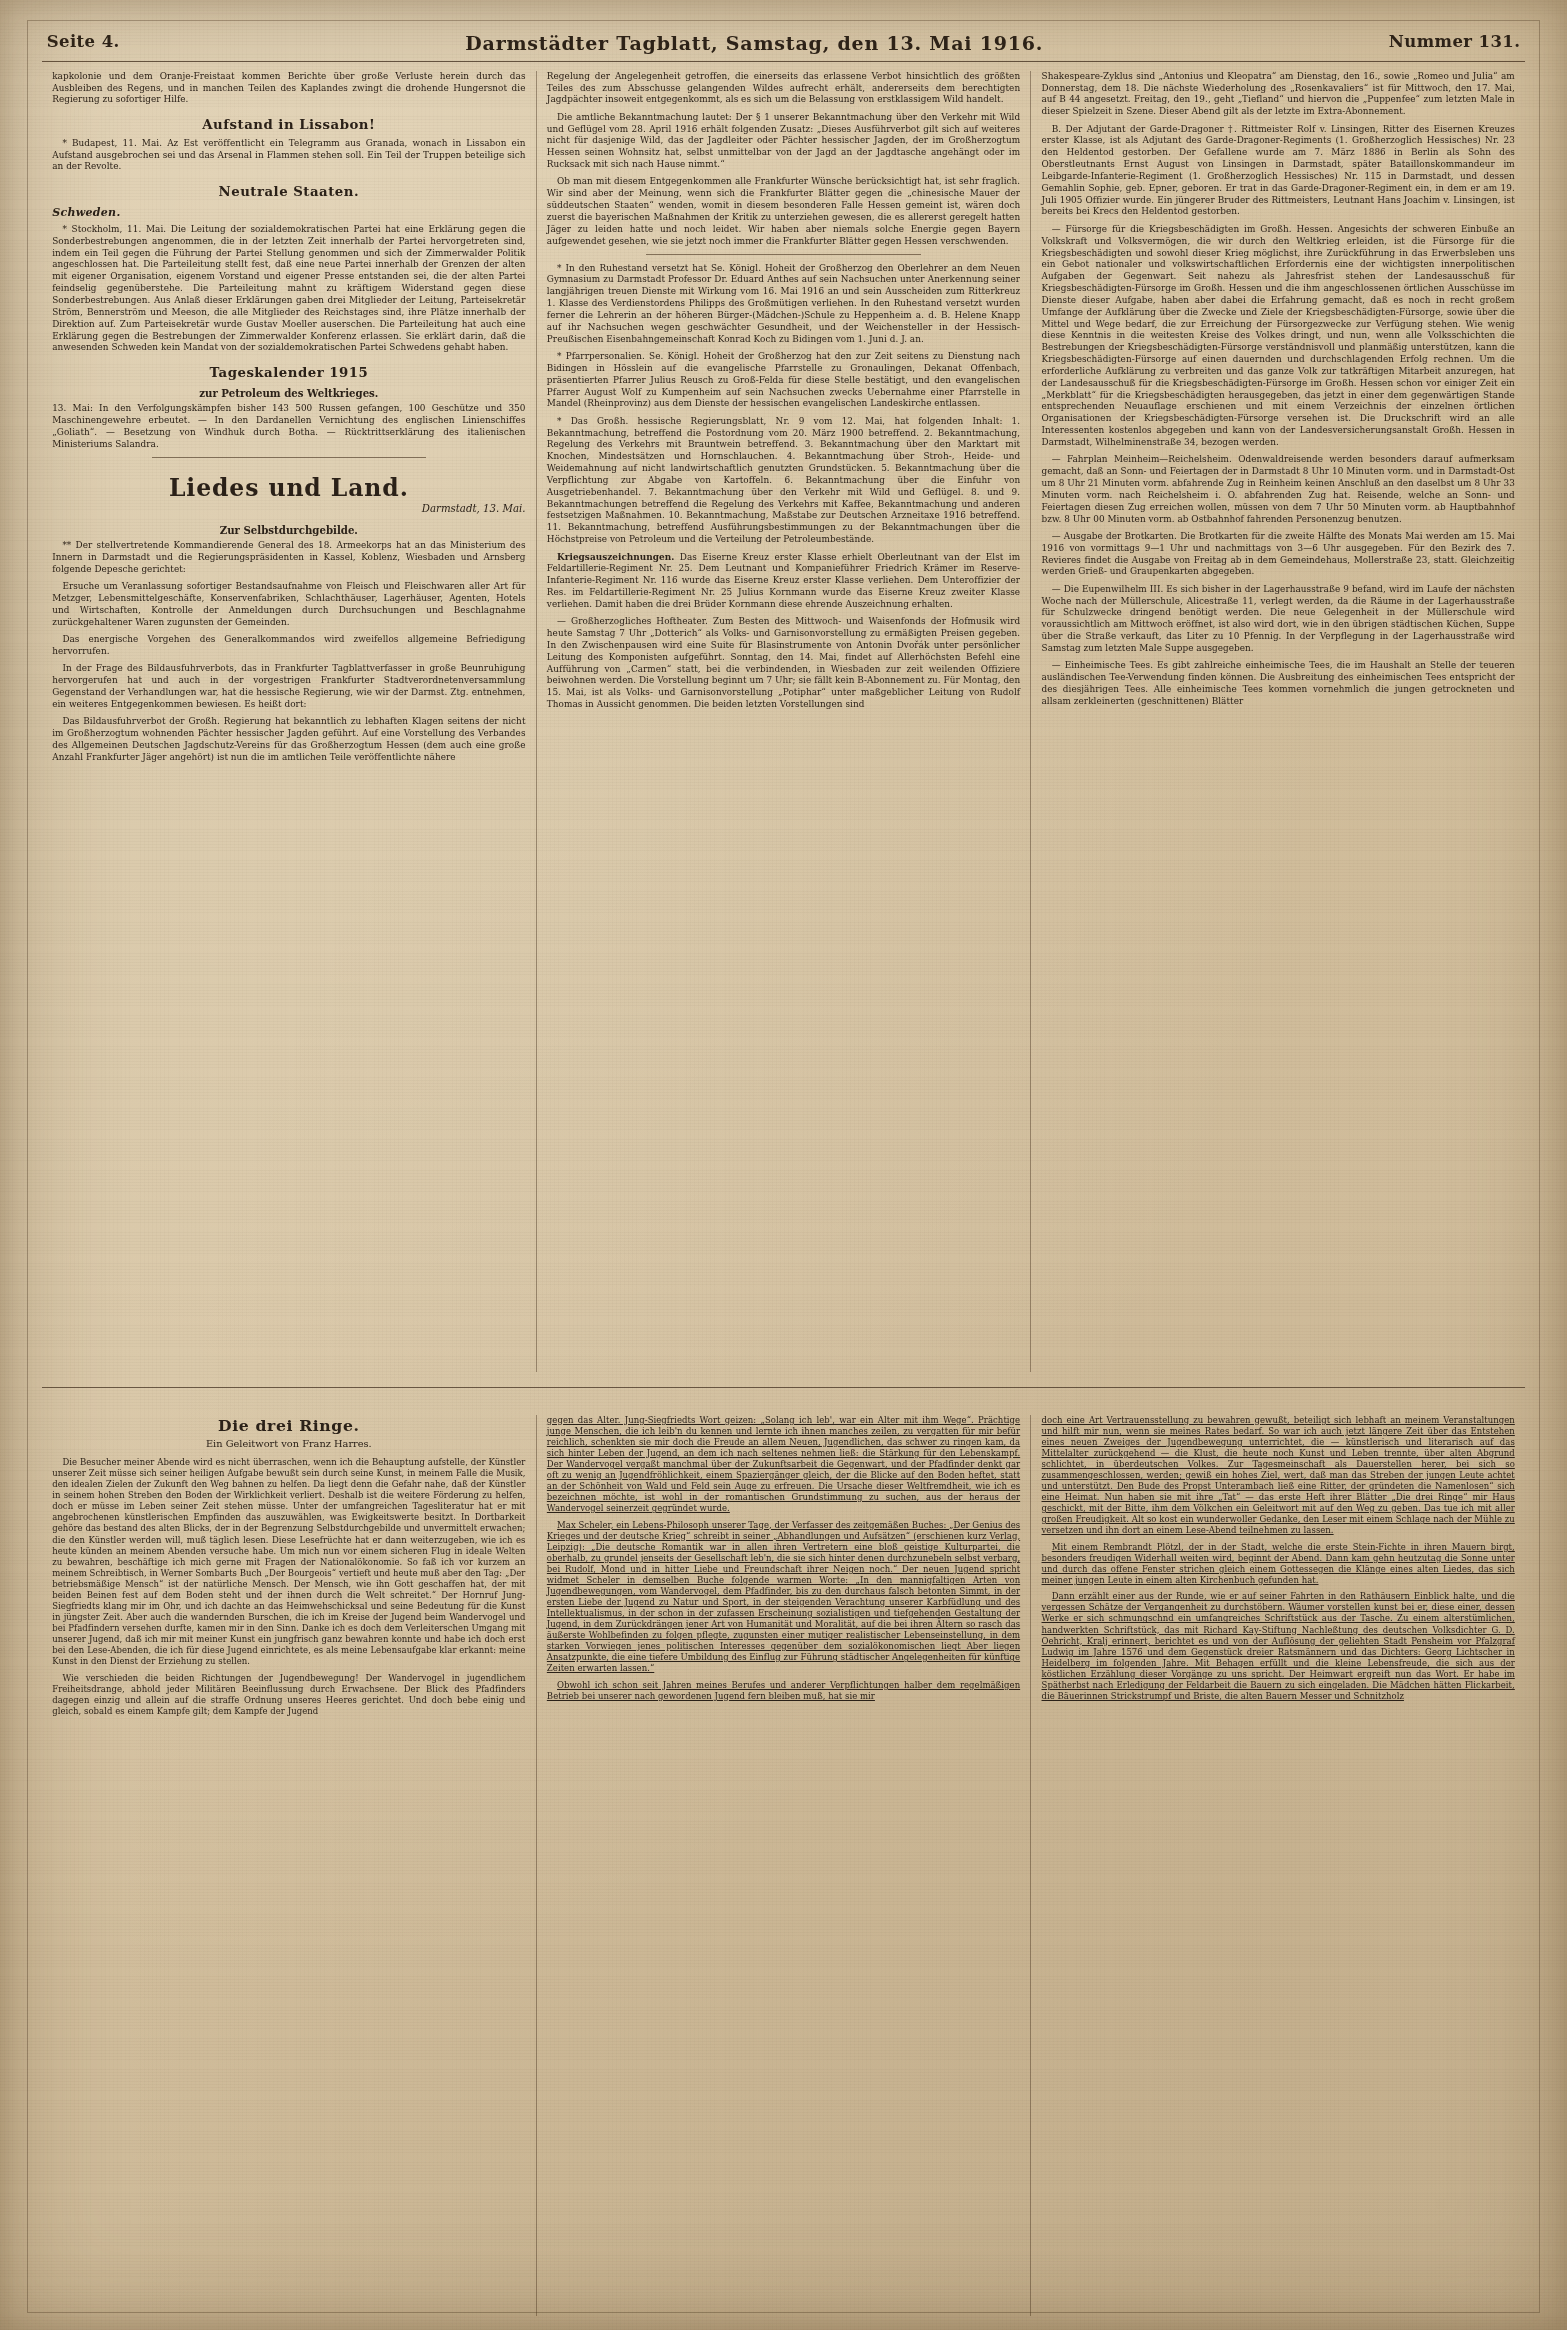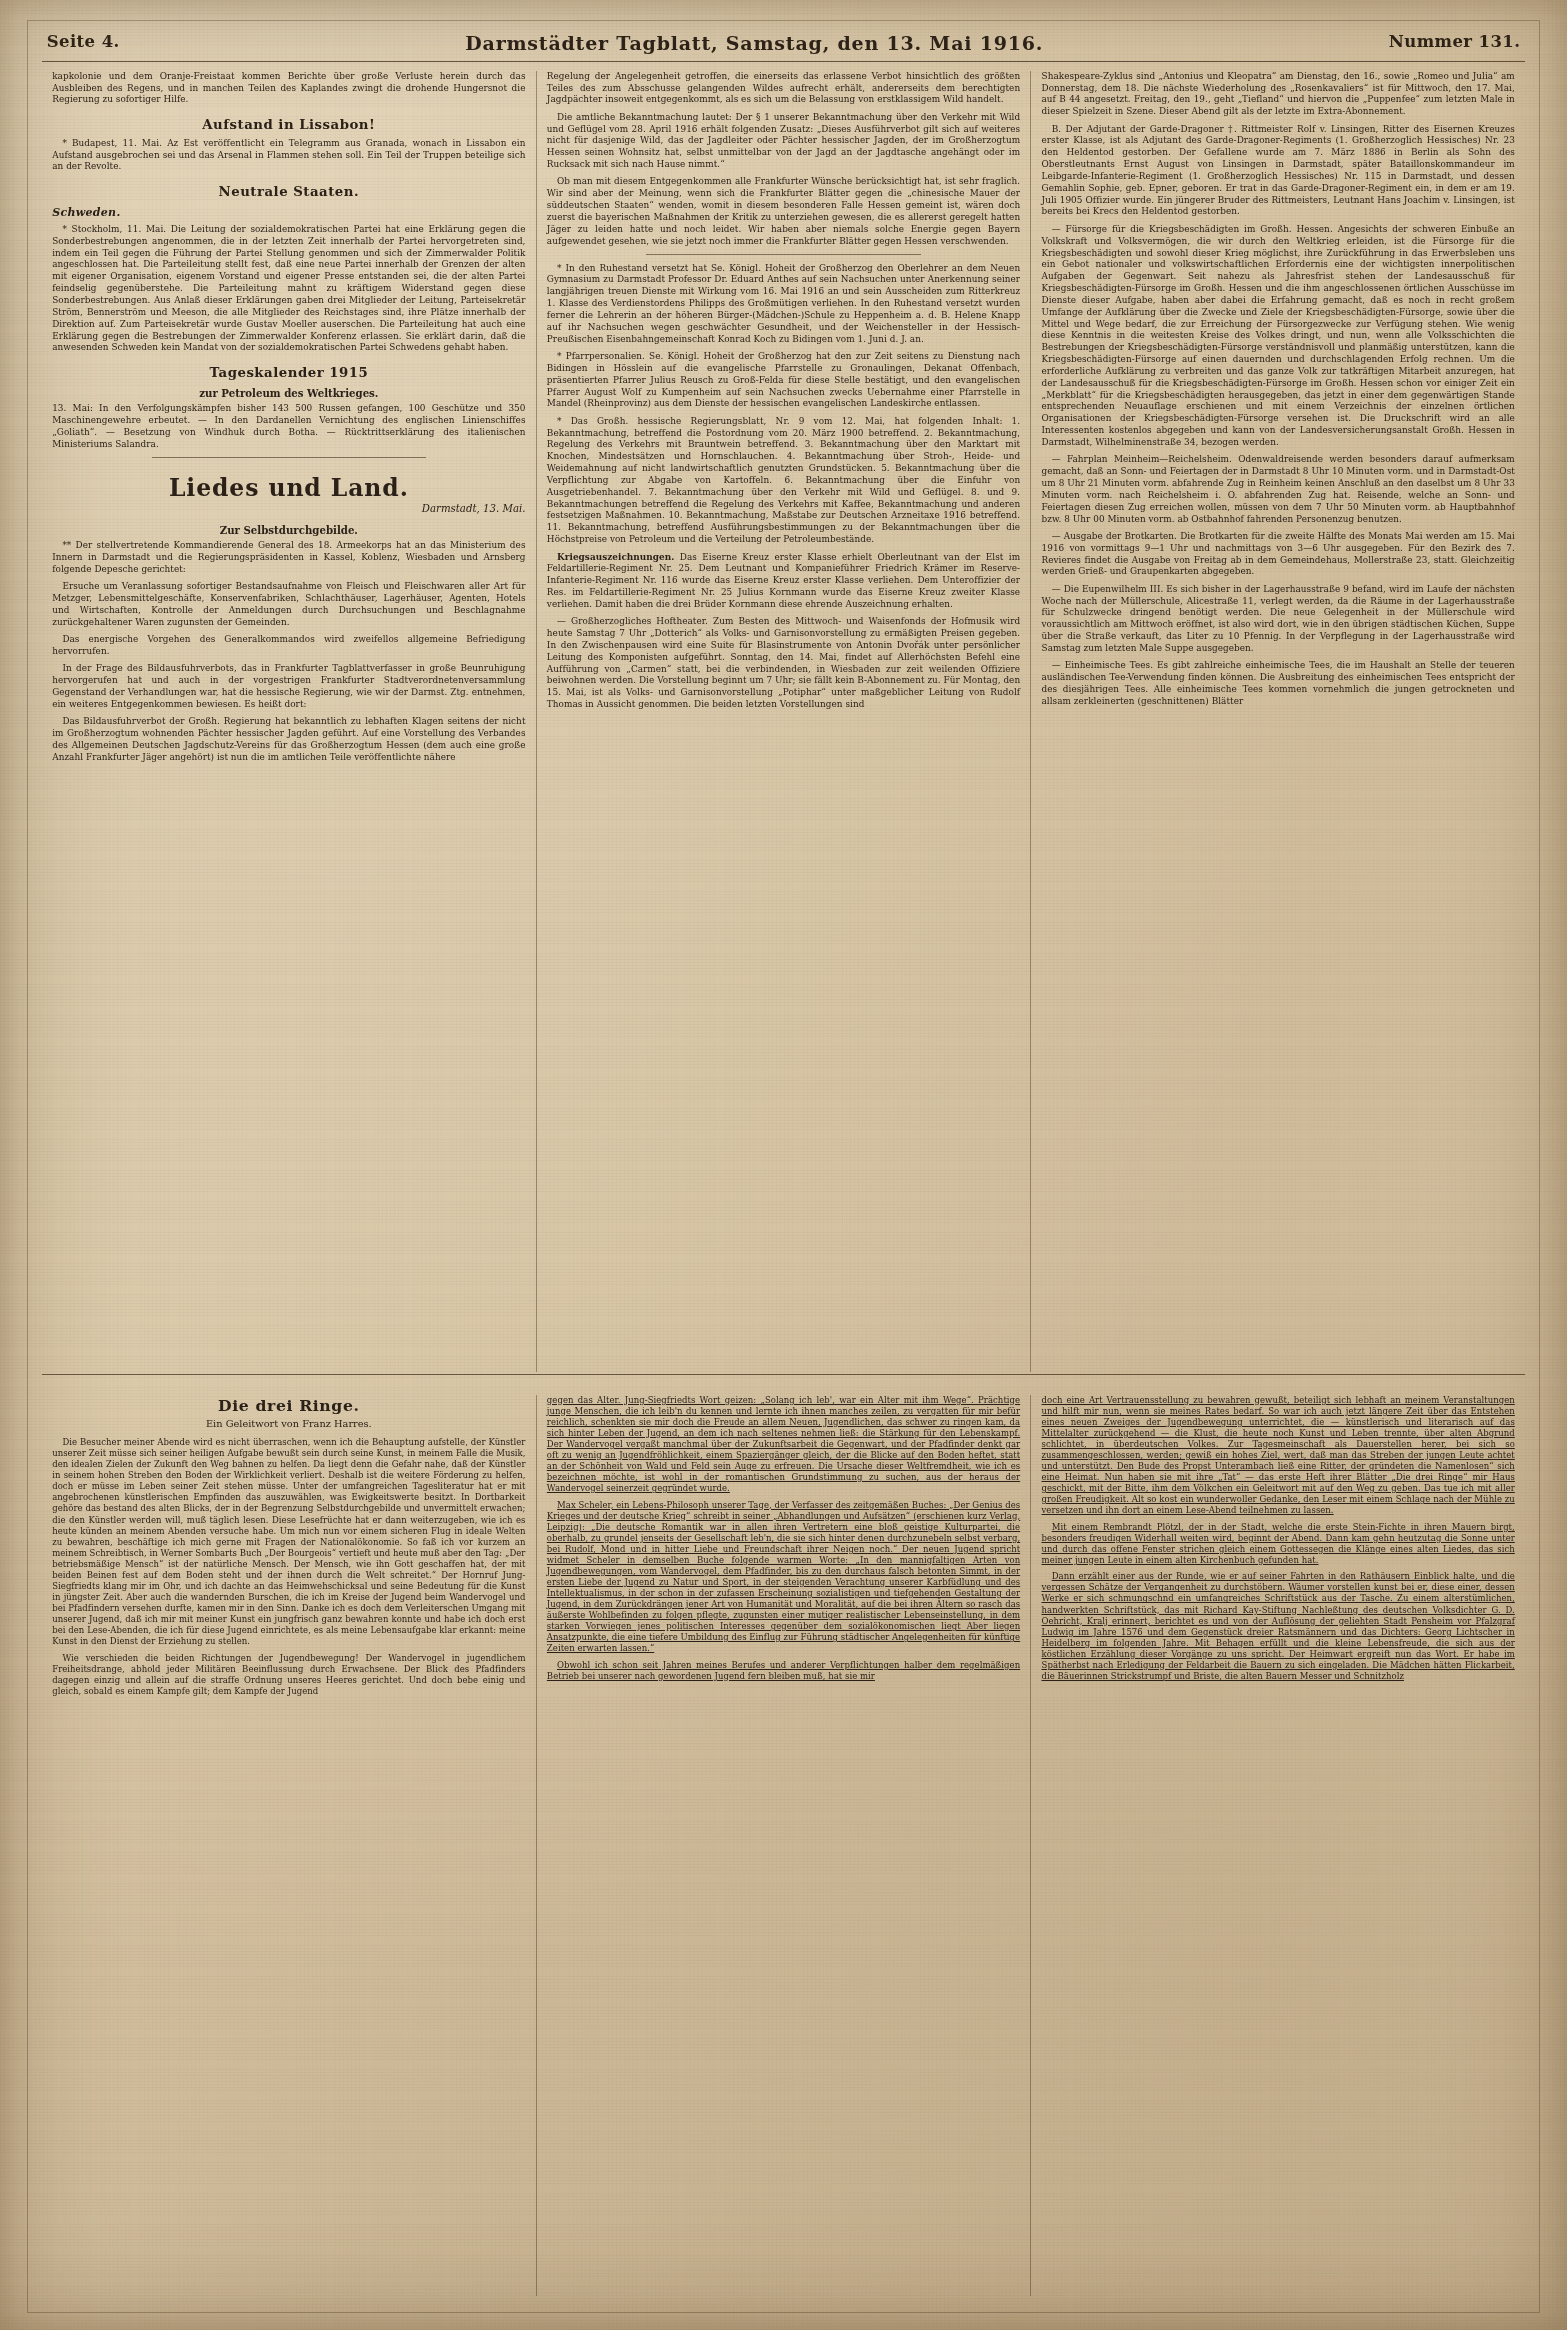--- a/index.html
+++ b/index.html
@@ -116,23 +116,23 @@
   .rule-short {
     width: 58%;
     margin: 6.3px auto 7.8px auto;
     border: 0;
     border-top: 0.8px solid rgba(70,50,30,0.6);
   }
   .starlead { font-weight: bold; }
 
   
   .feuilleton {
-    margin-top: 2px;
+    margin-top: 15px;
     border-top: 1.6px solid rgba(60,42,25,0.7);
-    padding-top: 20px;
+    padding-top: 27px;
     height: 901px;
     display: flex;
   }
   .feuilleton .col { padding: 0 10.2px; }
   .feuilleton .col + .col { border-left: 0.8px solid rgba(70,50,30,0.45); text-decoration: underline; }
   .feu-title {
     text-align: center;
     font-size: 15.7px;
     font-weight: bold;
     letter-spacing: 0.6px;

